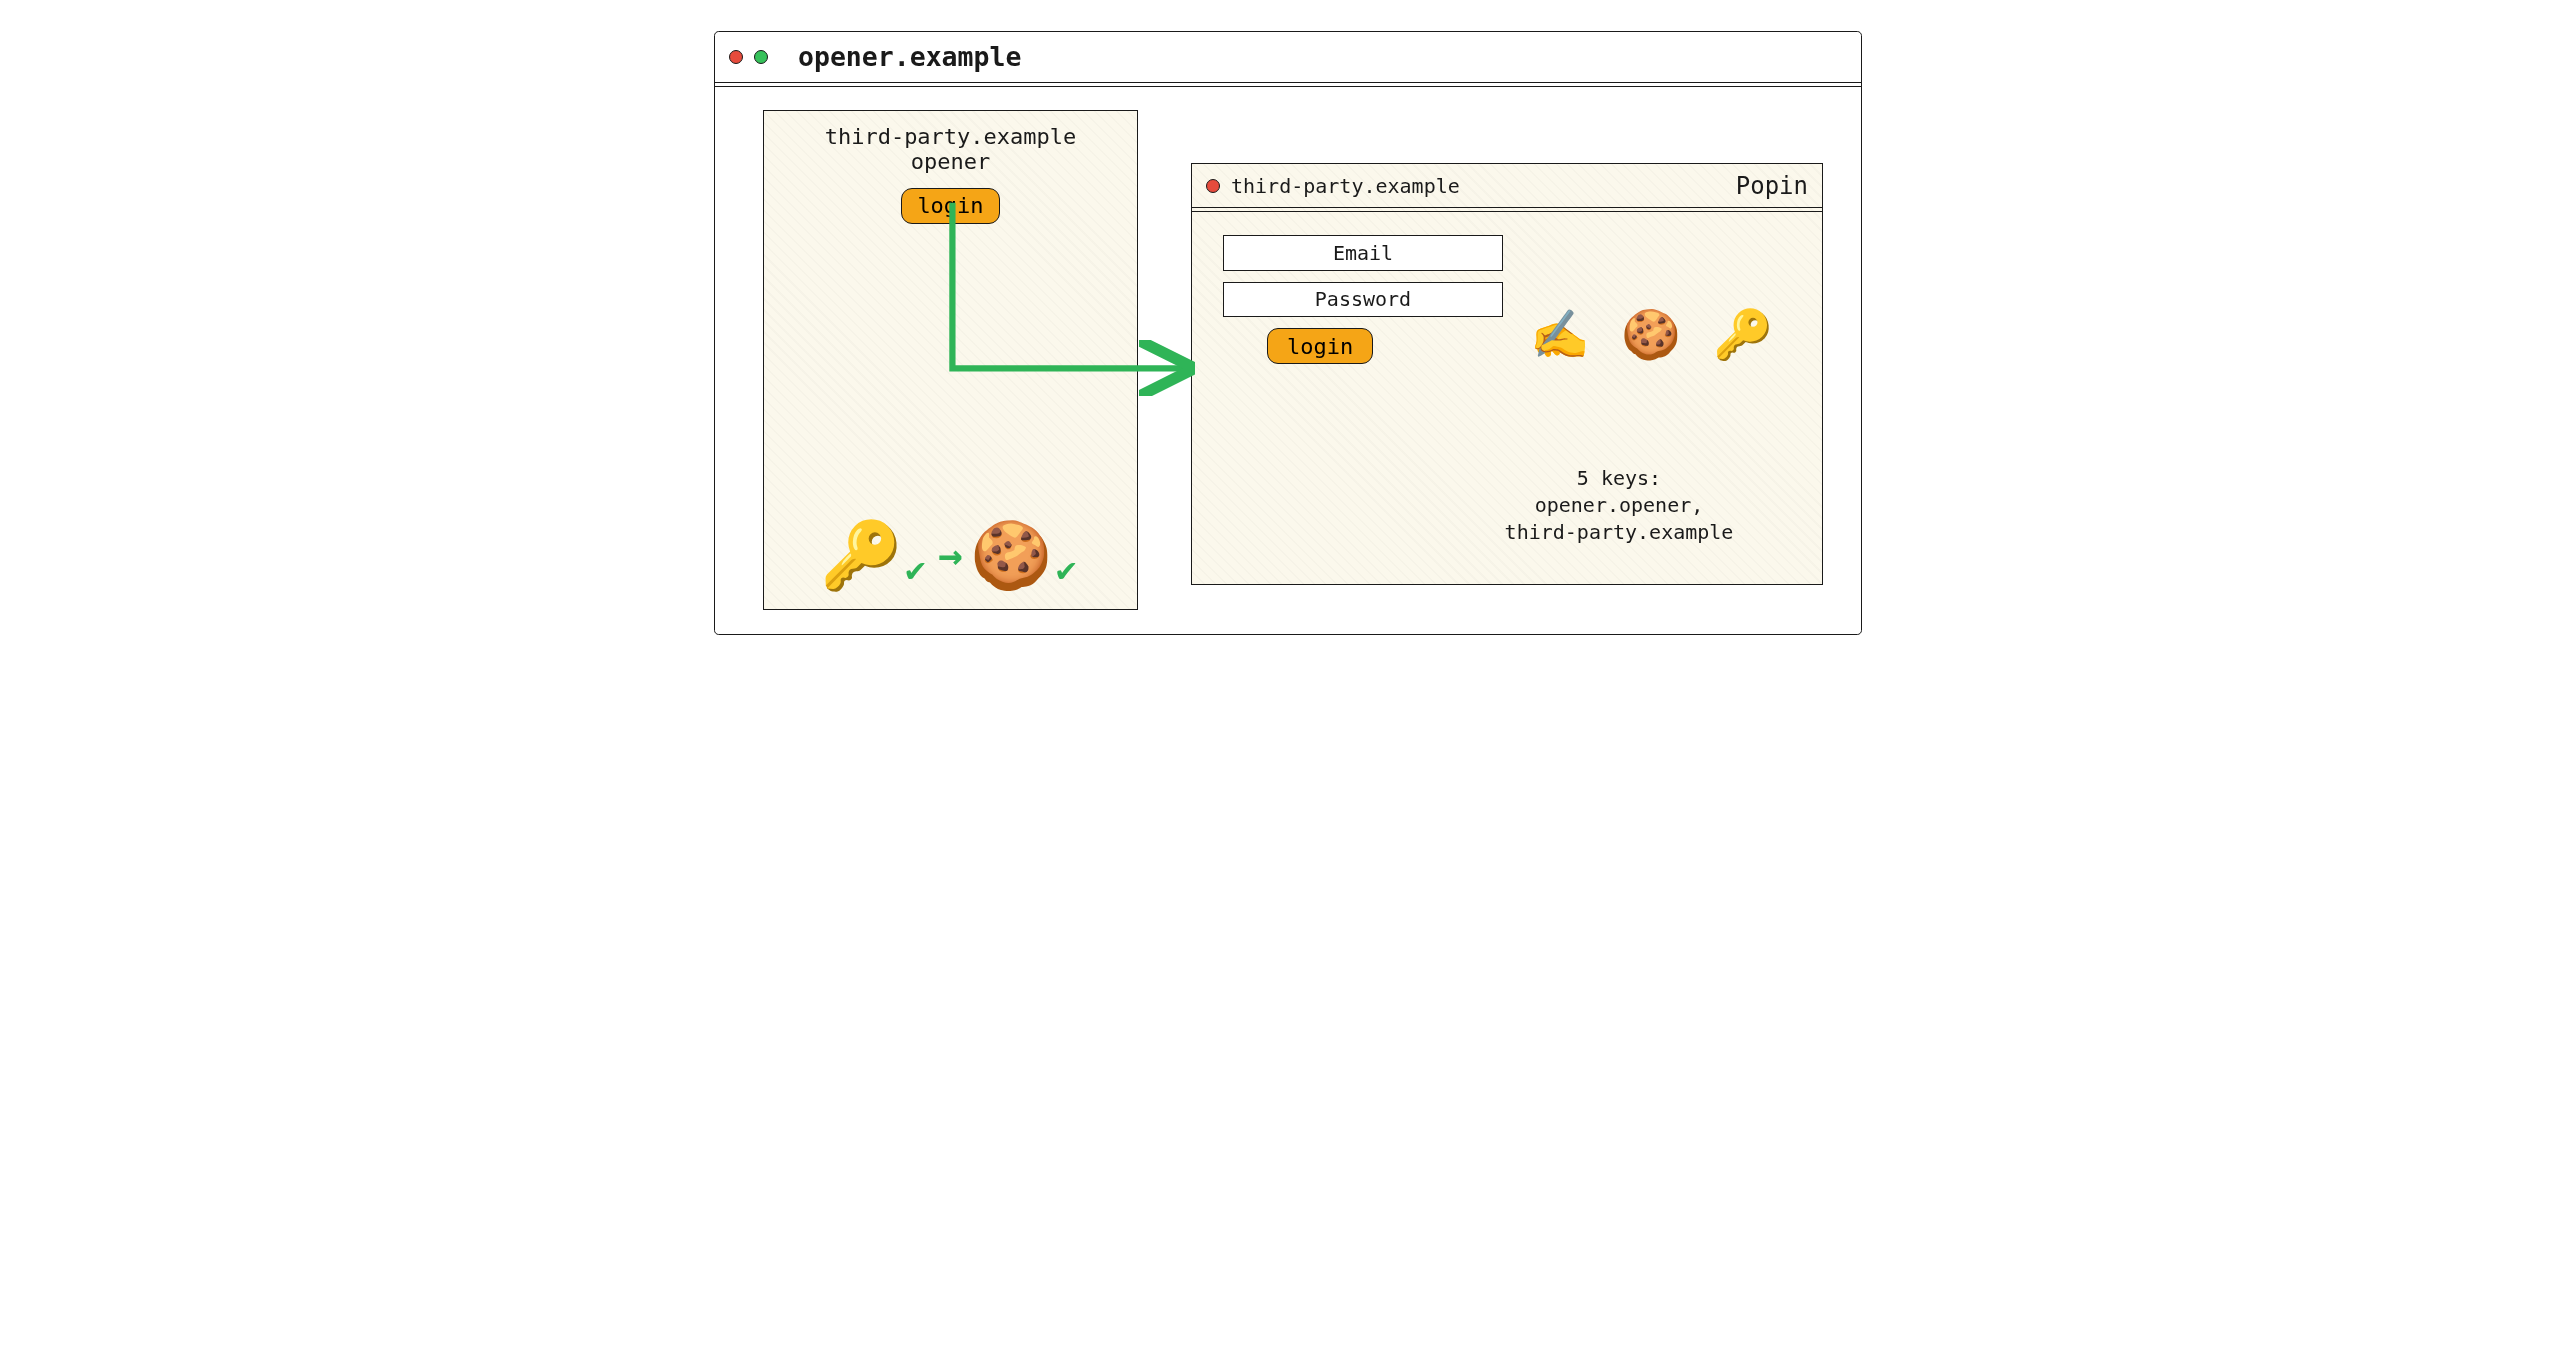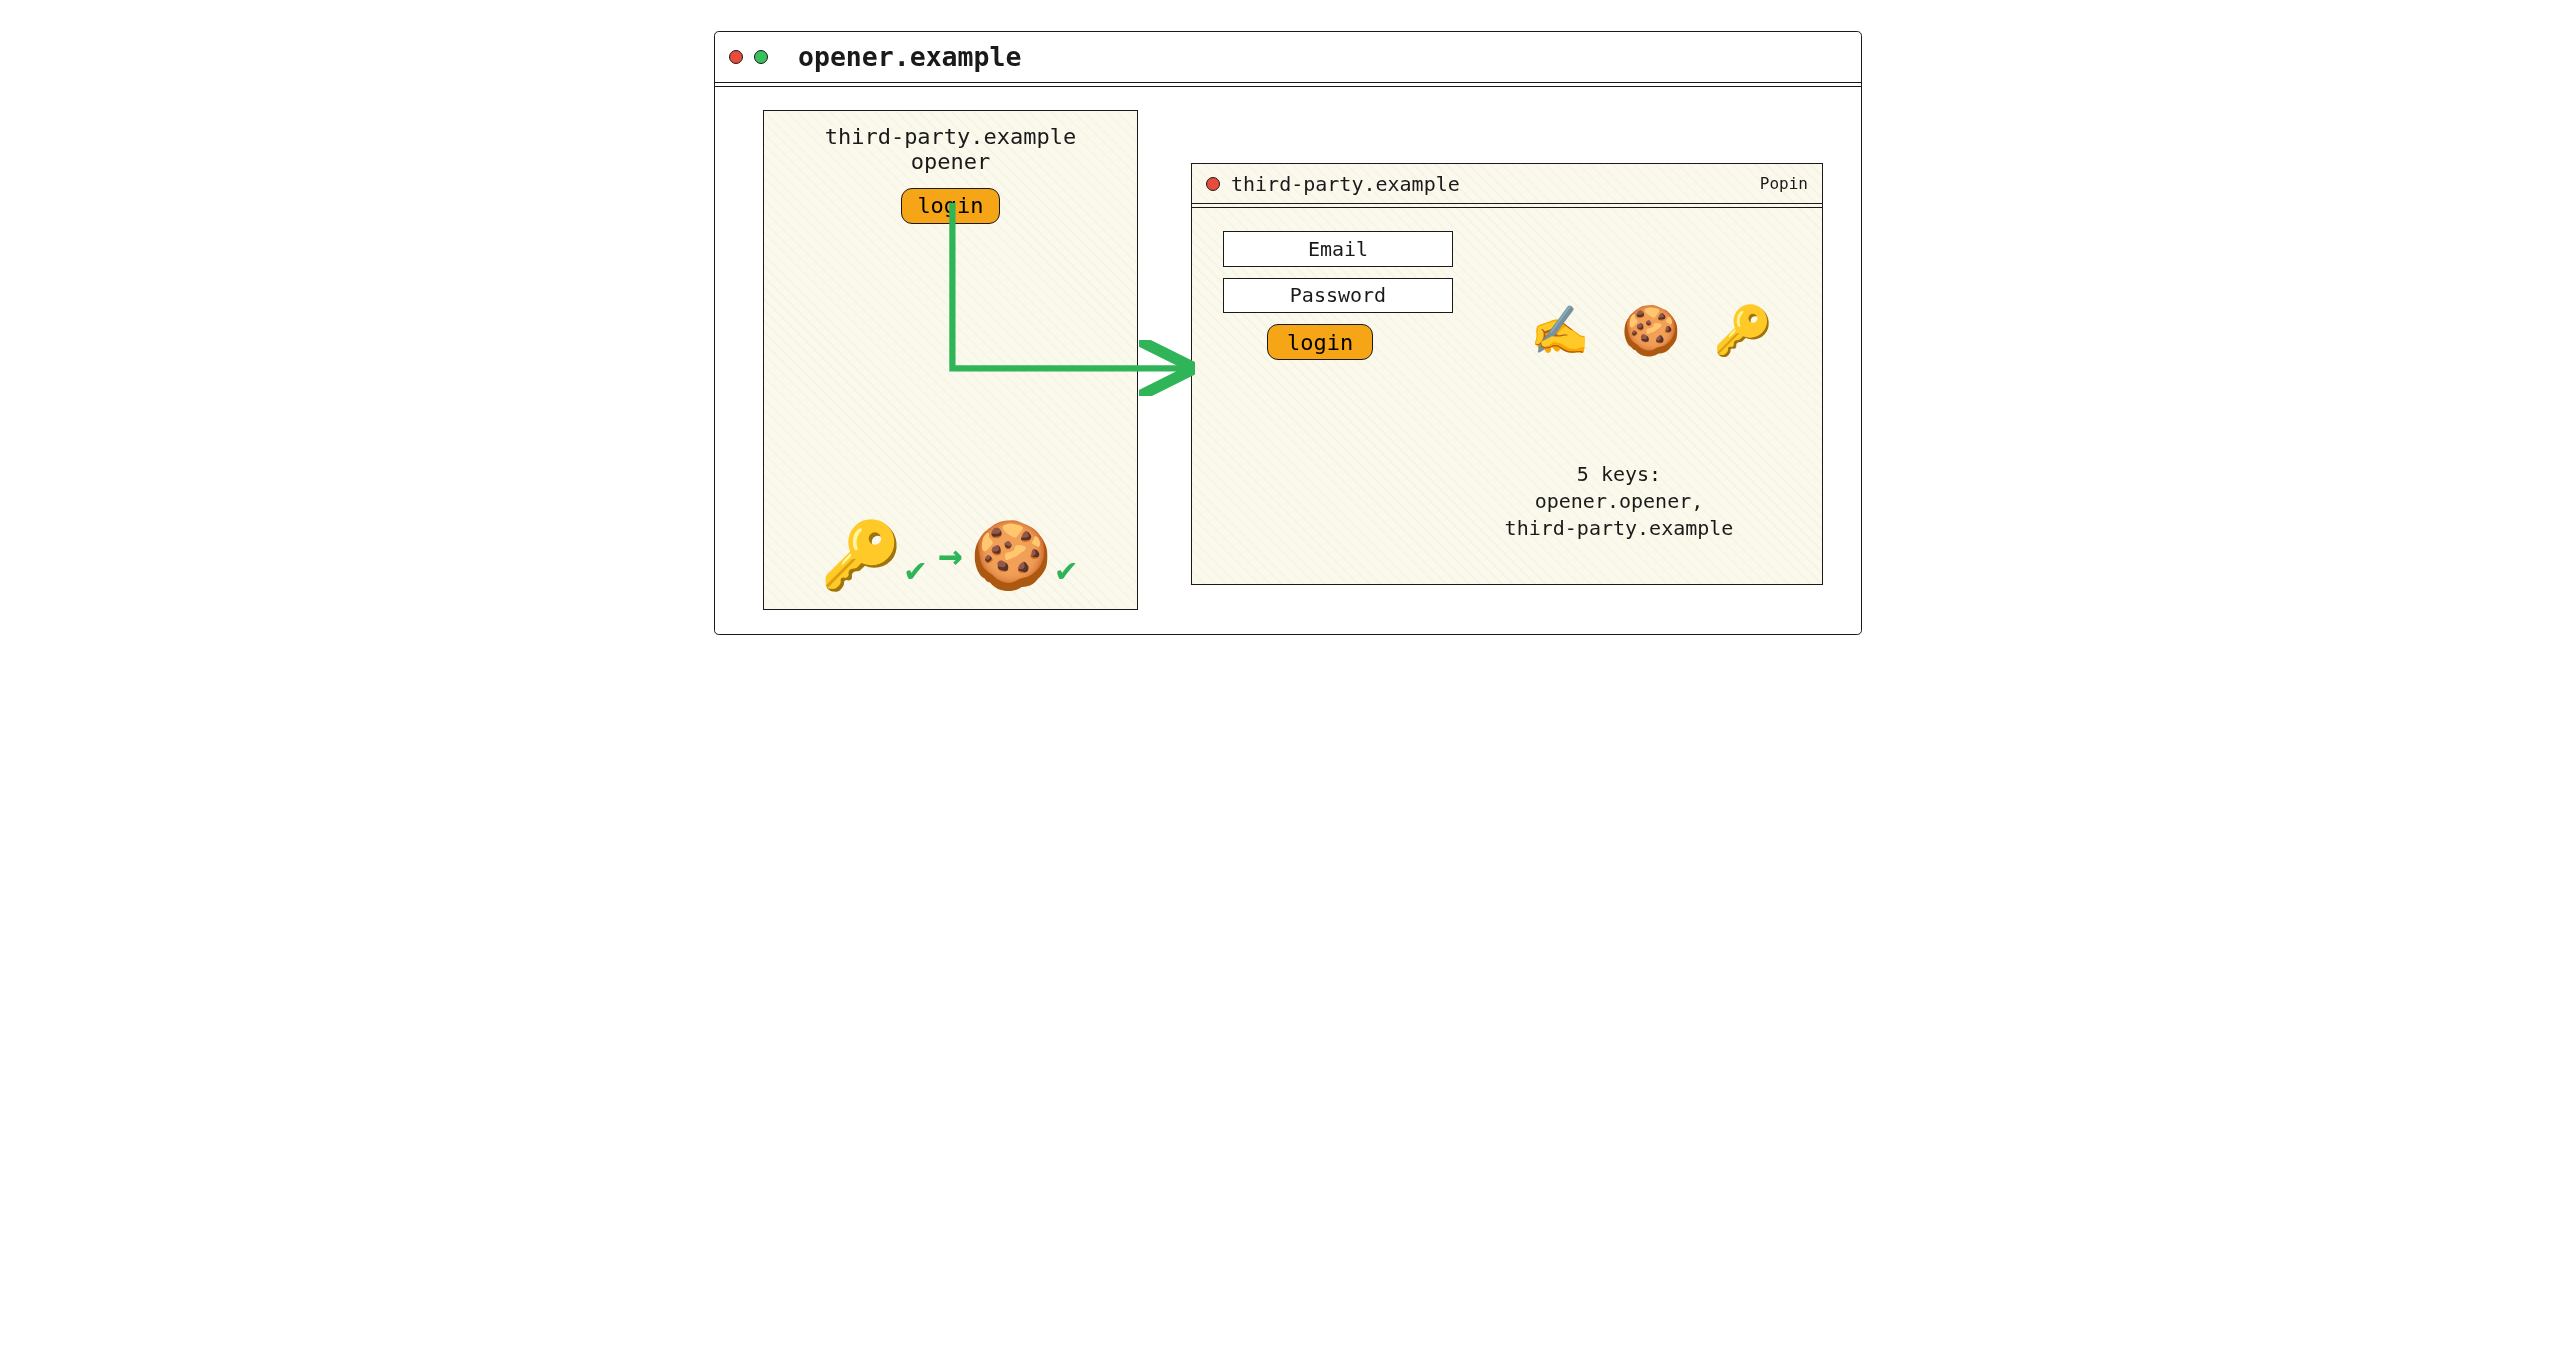--- a/index.html
+++ b/index.html
@@ -93,29 +93,29 @@
     background: #fbf8ec;
     background-image: repeating-linear-gradient(45deg, rgba(0,0,0,0.02) 0 1.6px, transparent 1.6px 7.8px);
   }
   .popin-titlebar {
     display: flex;
     align-items: center;
     padding: 7.8px 14px;
     border-bottom: 1.6px solid #1a1a1a;
   }
   .popin-title { margin-left: 11px; font-size: 20px; }
-  .popin-badge { margin-left: auto; font-size: 16px; }
+  .popin-badge { margin-left: auto; font-size: 24px; }
   .popin-sep { border-top: 1.2px solid #1a1a1a; margin-top: 2.3px; }
   .popin-body {
     position: relative;
     padding: 23.4px 31px;
     height: calc(100% - 47px);
   }
   .input-box {
-    width: 230px;
+    width: 280px;
     border: 1.6px solid #1a1a1a;
     background: #ffffff;
     text-align: center;
     padding: 4.7px 0;
     margin-bottom: 11px;
     font-size: 20px;
   }
   .popin-login {
     background: #f5a516;
     border: 1.6px solid #1a1a1a;

